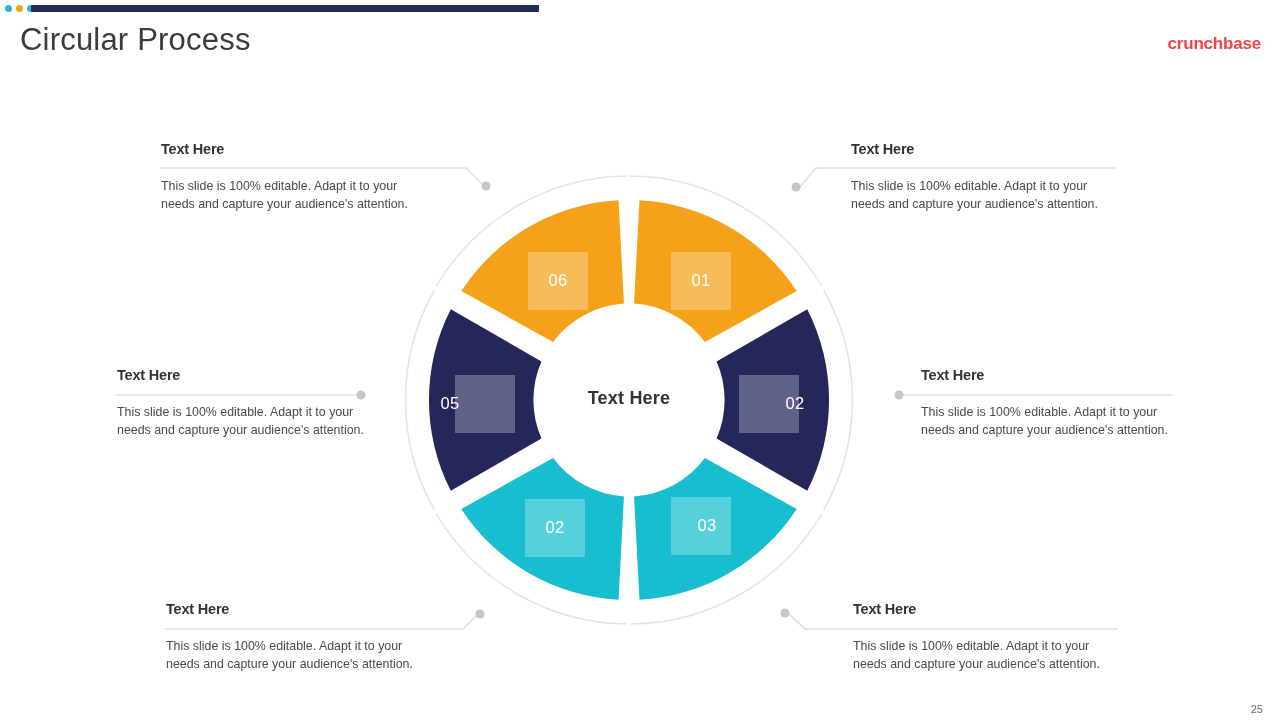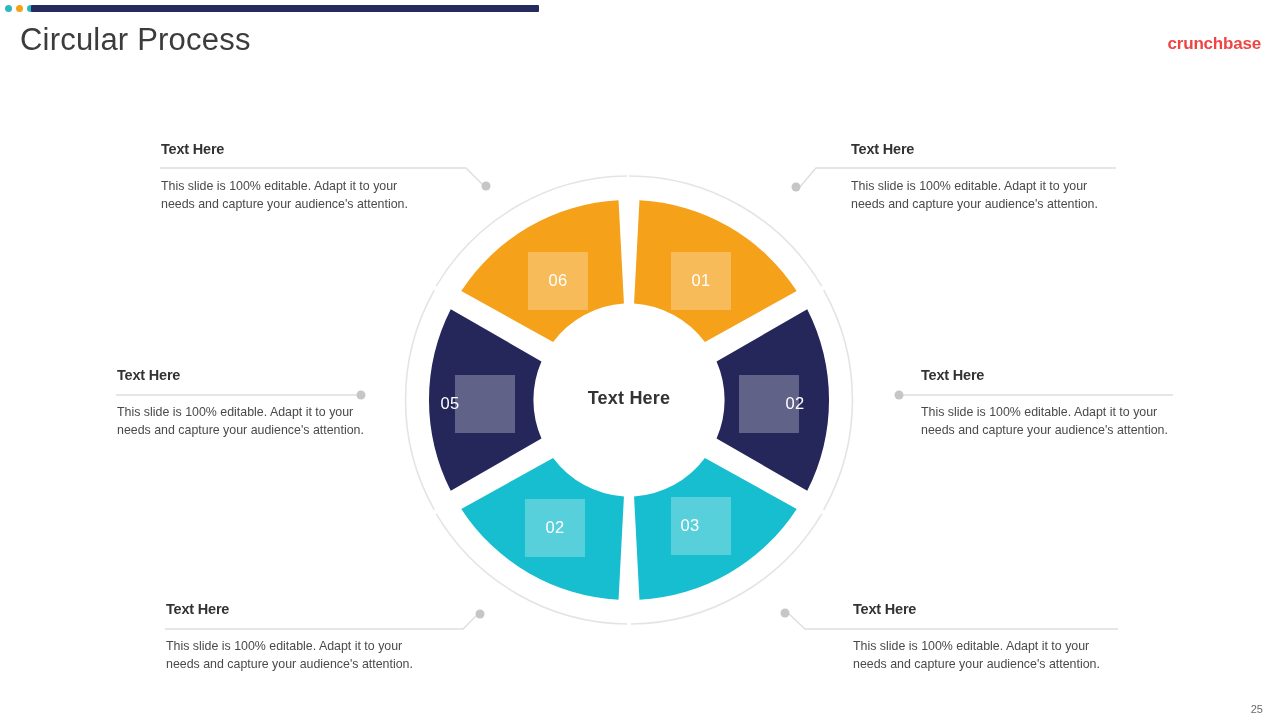--- a/index.html
+++ b/index.html
@@ -142,21 +142,21 @@
     <circle cx="480" cy="614" r="4.5"></circle>
     <circle cx="796" cy="187" r="4.5"></circle>
     <circle cx="899" cy="395" r="4.5"></circle>
     <circle cx="785" cy="613" r="4.5"></circle>
   </g>
 </svg>
 </div>
 
 <div class="badge-num" style="left:671px;top:271px;width:60px;text-align:center;">01</div>
 <div class="badge-num" style="left:765px;top:394px;width:60px;text-align:center;">02</div>
-<div class="badge-num" style="left:654px;top:516px;width:72px;text-align:center;">03</div>
+<div class="badge-num" style="left:671px;top:516px;width:72px;text-align:center;">03</div>
 <div class="badge-num" style="left:525px;top:518px;width:60px;text-align:center;">02</div>
 <div class="badge-num" style="left:430px;top:394px;width:40px;text-align:center;">05</div>
 <div class="badge-num" style="left:528px;top:271px;width:60px;text-align:center;">06</div>
 
 <div class="center-label">Text Here</div>
 
 <div class="callout c-left" id="cb-06">
   <div class="c-title">Text Here</div>
   <div class="c-body">This slide is 100% editable. Adapt it to your needs and capture your audience's attention.</div>
 </div>

